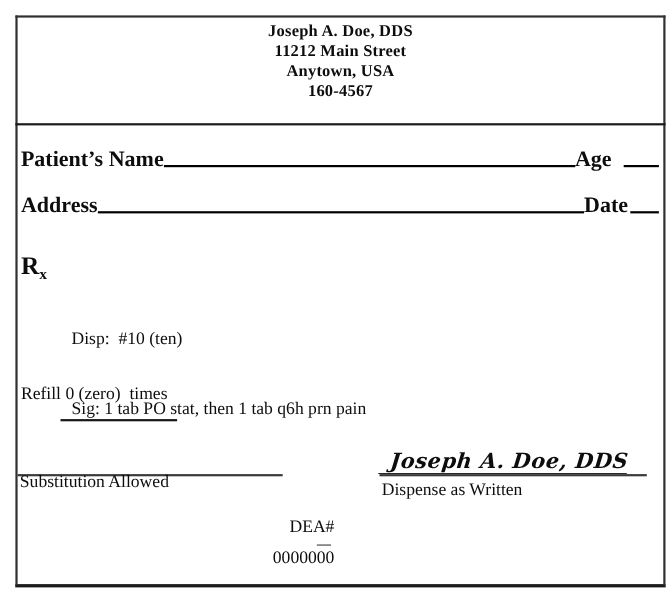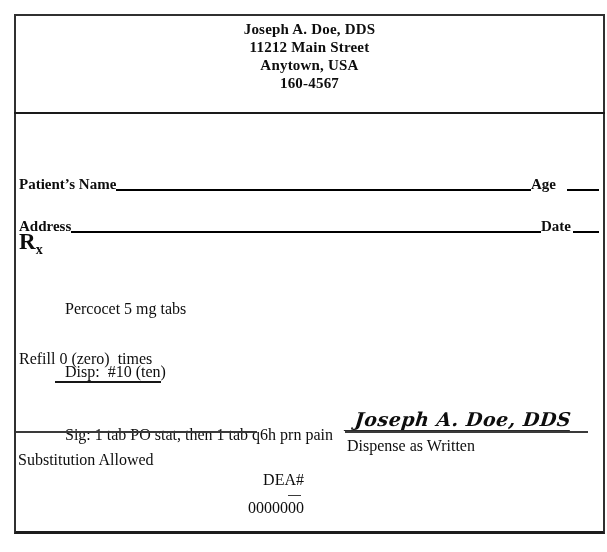--- a/index.html
+++ b/index.html
@@ -26,23 +26,22 @@
     letter-spacing:0.2px;
   }
   .divider {
     position:absolute; top:96px; left:-2px; right:-2px;
     border-top:2px solid #1a1a1a;
   }
   
   .frow {
     position:absolute; left:3px; right:4px;
     display:flex; align-items:flex-end;
-    font-weight:bold; font-size:15px; line-height:16px;
+    font-weight:bold; font-size:20px; line-height:16px;
     white-space:nowrap;
-    margin-top:39px;
   }
   .row-patient { top:121px; }
   .row-address { top:163px; }
   .fill {
     flex:1 1 auto;
     border-bottom:2px solid #000;
     margin-bottom:1px;
     min-height:4px;
   }
   .fill-short {
@@ -88,21 +87,21 @@
   .sig-text {
     display:inline-block;
     font-family:"DejaVu Serif", serif;
     font-style:italic; font-weight:bold;
     font-size:19px; line-height:22px;
     transform:skewX(-6deg);
     padding-left:10px;
     letter-spacing:0.5px;
     border-bottom:1px solid #2a2a2a;
   }
-  .label-left  { position:absolute; top:435px; left:2px;  font-size:16px; }
+  .label-left  { position:absolute; top:414px; left:2px;  font-size:16px; }
   .label-right { position:absolute; top:421px; left:331px; font-size:16px; }
   
   .dea {
     position:absolute; top:454px; left:232px;
     font-size:16px; line-height:20px;
     display:flex; align-items:flex-end;flex-direction:column;
   }
   .dea-gap {
     width:13px; flex:0 0 auto;
     border-bottom:1.5px solid #3a3a3a;
@@ -133,21 +132,20 @@
   <div class="frow row-address">
     <span>Address</span>
     <span class="fill"></span>
     <span>Date</span>
     <span class="fill-short date-fill"></span>
   </div>
 
   <div class="rx"><span>R</span><span class="sub">x</span></div>
 
   <div class="drugs">
-    <div>Percocet 5 mg tabs</div>
     <div>Disp:  #10 (ten)</div>
     <div>Sig: 1 tab PO stat, then 1 tab q6h prn pain</div>
   </div>
 
   <div class="refill">
     <span>Refill</span><span class="refill-ul">0 (zero)  times</span>
   </div>
 
   <div class="sig-line-left"></div>
 

